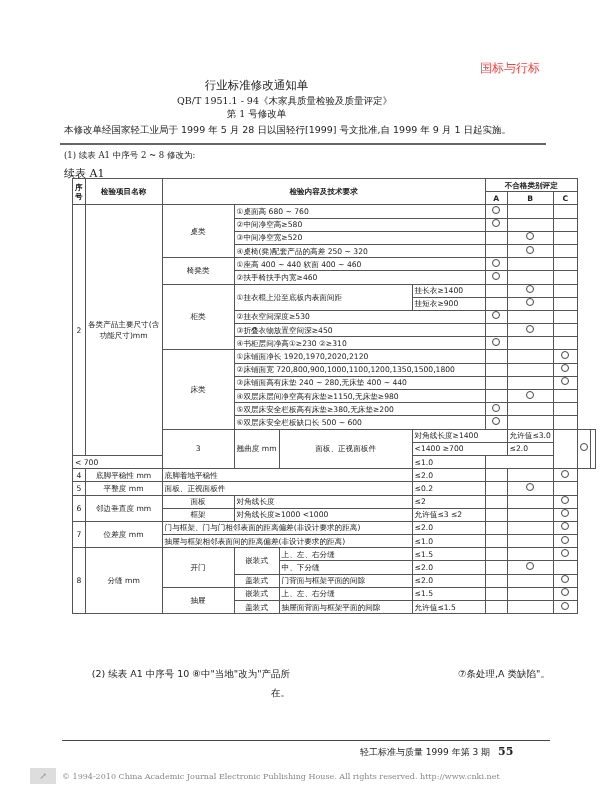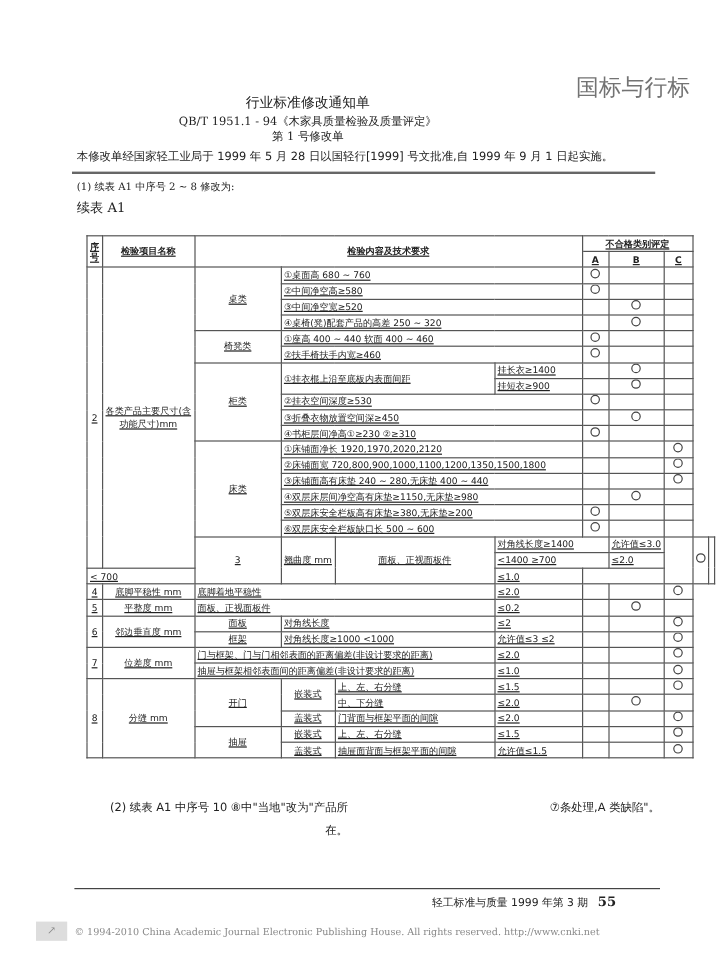--- a/index.html
+++ b/index.html
@@ -1,27 +1,27 @@
 <!DOCTYPE html>
 <html><head>
 <meta charset="utf-8">
 <style>
   html,body{margin:0;padding:0;background:#fff;}
   body{width:600px;height:794px;position:relative;overflow:hidden;font-family:"DejaVu Serif","Liberation Serif",serif;color:#222;}
   .abs{position:absolute;}
-  .section-tag{left:480px;top:60px;font-family:"DejaVu Sans","Liberation Sans",sans-serif;font-size:19px;color:#737373;}
+  .section-tag{left:480px;top:60px;font-family:"DejaVu Sans","Liberation Sans",sans-serif;font-size:12px;color:#ef4444;}
   .title{left:0;width:513px;text-align:center;}
   .t1{top:78px;font-family:"DejaVu Sans",sans-serif;font-size:11.5px;}
-  .t2{top:95px;font-size:9.5px;}
+  .t2{top:95px;font-size:9.5px;margin-left:28px;}
   .t3{top:108px;font-size:9.5px;}
   .notice{left:64px;top:124px;font-size:9.5px;font-family:"DejaVu Sans",sans-serif;}
   .rule{left:60px;width:486px;height:2px;background:#666;}
   .item1{left:64px;top:150px;font-size:8.5px;}
   .tbl-caption{left:64px;top:166px;font-size:11px;text-align:center;}
-  table.grid{position:absolute;left:72px;top:196px;border-collapse:collapse;font-size:7.6px;font-family:"DejaVu Sans","Liberation Sans",sans-serif;color:#222;table-layout:fixed;text-decoration:underline;}
+  table.grid{position:absolute;left:72px;top:178px;border-collapse:collapse;font-size:7.6px;font-family:"DejaVu Sans","Liberation Sans",sans-serif;color:#222;table-layout:fixed;}
   table.grid td{border:1px solid #555;padding:0 2px;height:12.2px;line-height:11px;white-space:nowrap;overflow:hidden;}
   table.grid .c{text-align:center;}
   table.grid .hd{font-weight:bold;}
   .circ{display:inline-block;width:6px;height:6px;border:1px solid #444;border-radius:50%;}
   .para{font-size:9.5px;font-family:"DejaVu Sans",sans-serif;line-height:19px;text-align:right;}
   .p-left{left:62px;top:664px;width:228px;}
   .p-right{left:310px;top:664px;width:240px;}
   .footer-rule{left:62px;top:740px;width:488px;height:1px;background:#444;}
   .journal{left:360px;top:745px;font-size:9px;font-family:"DejaVu Sans",sans-serif;}
   .journal b{font-family:"DejaVu Serif",serif;font-size:11px;margin-left:8px;}

